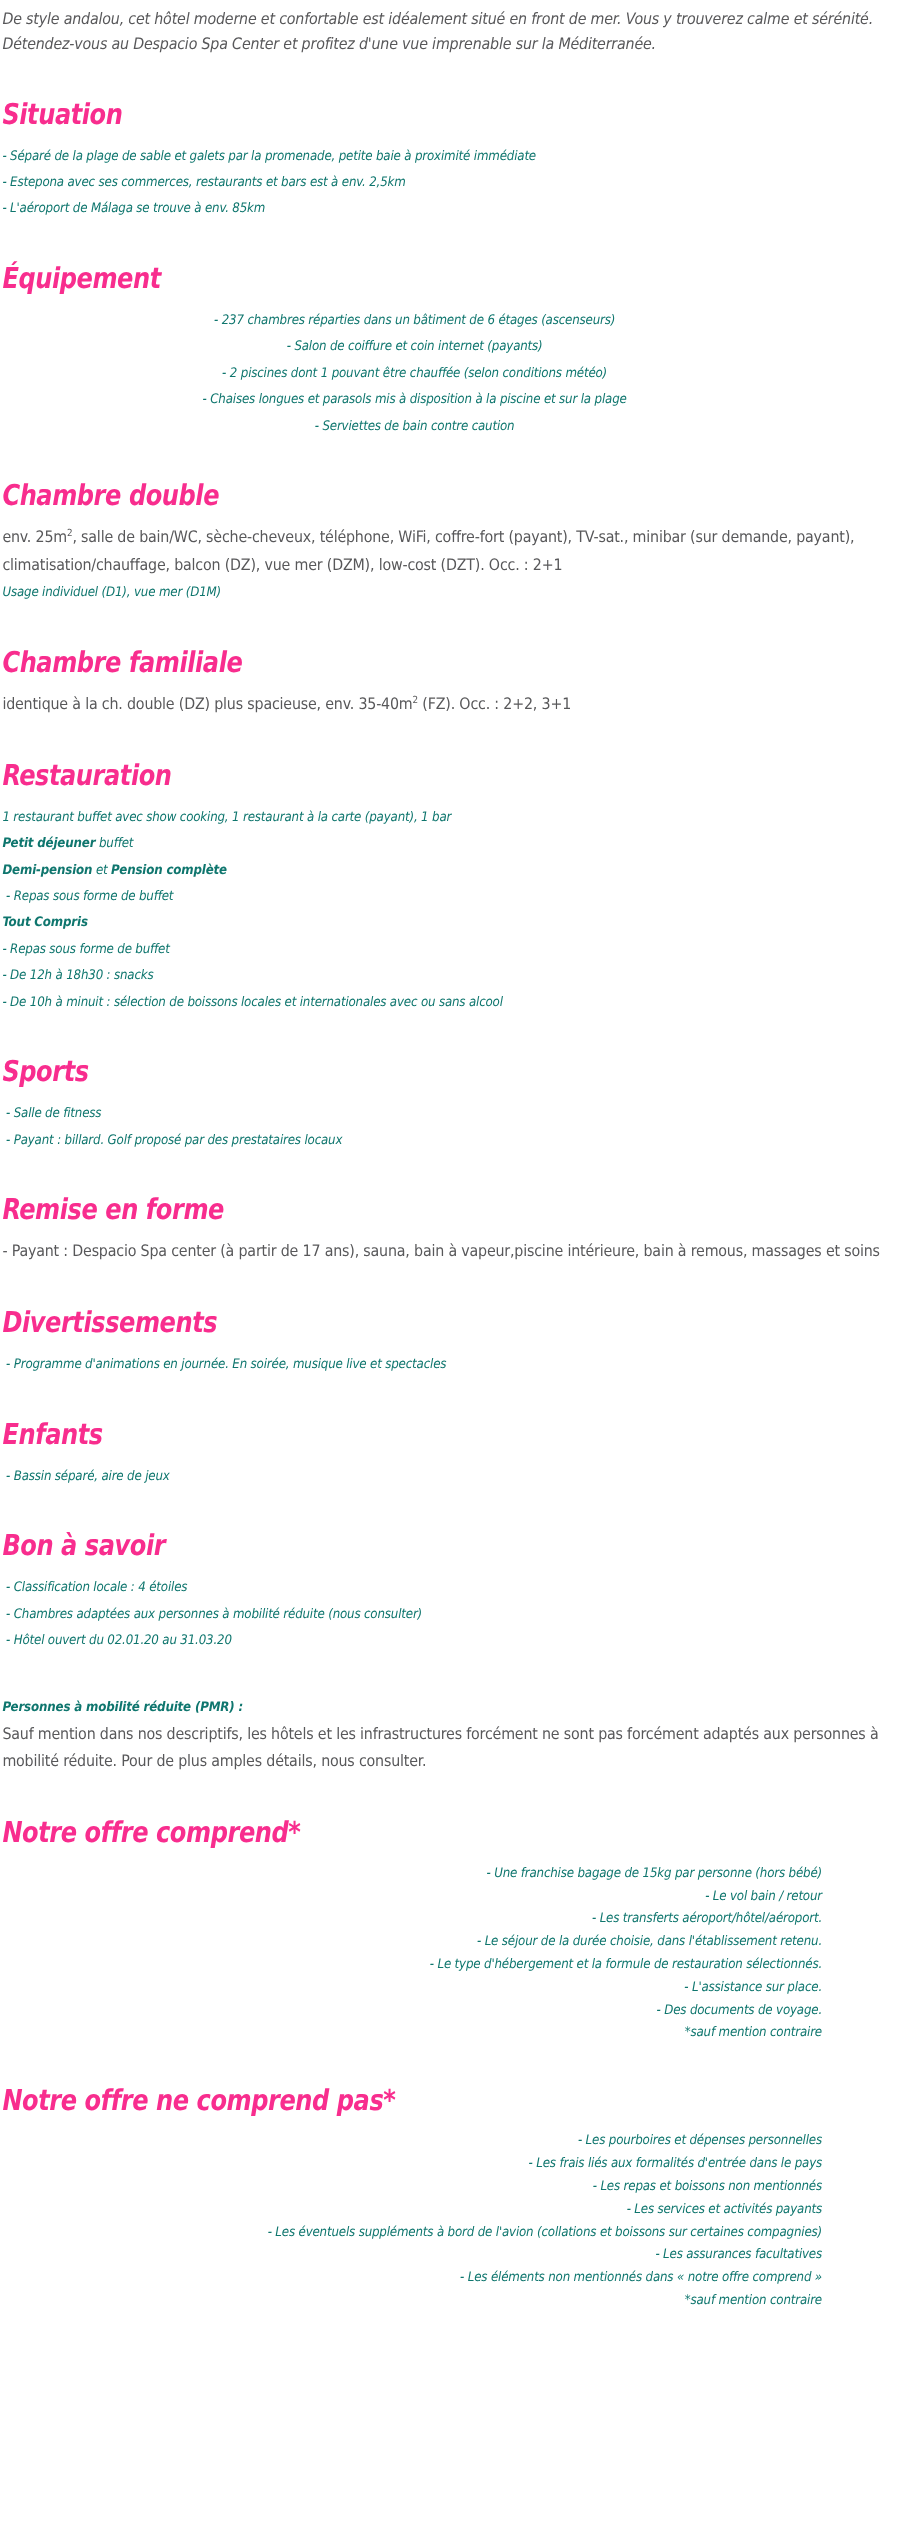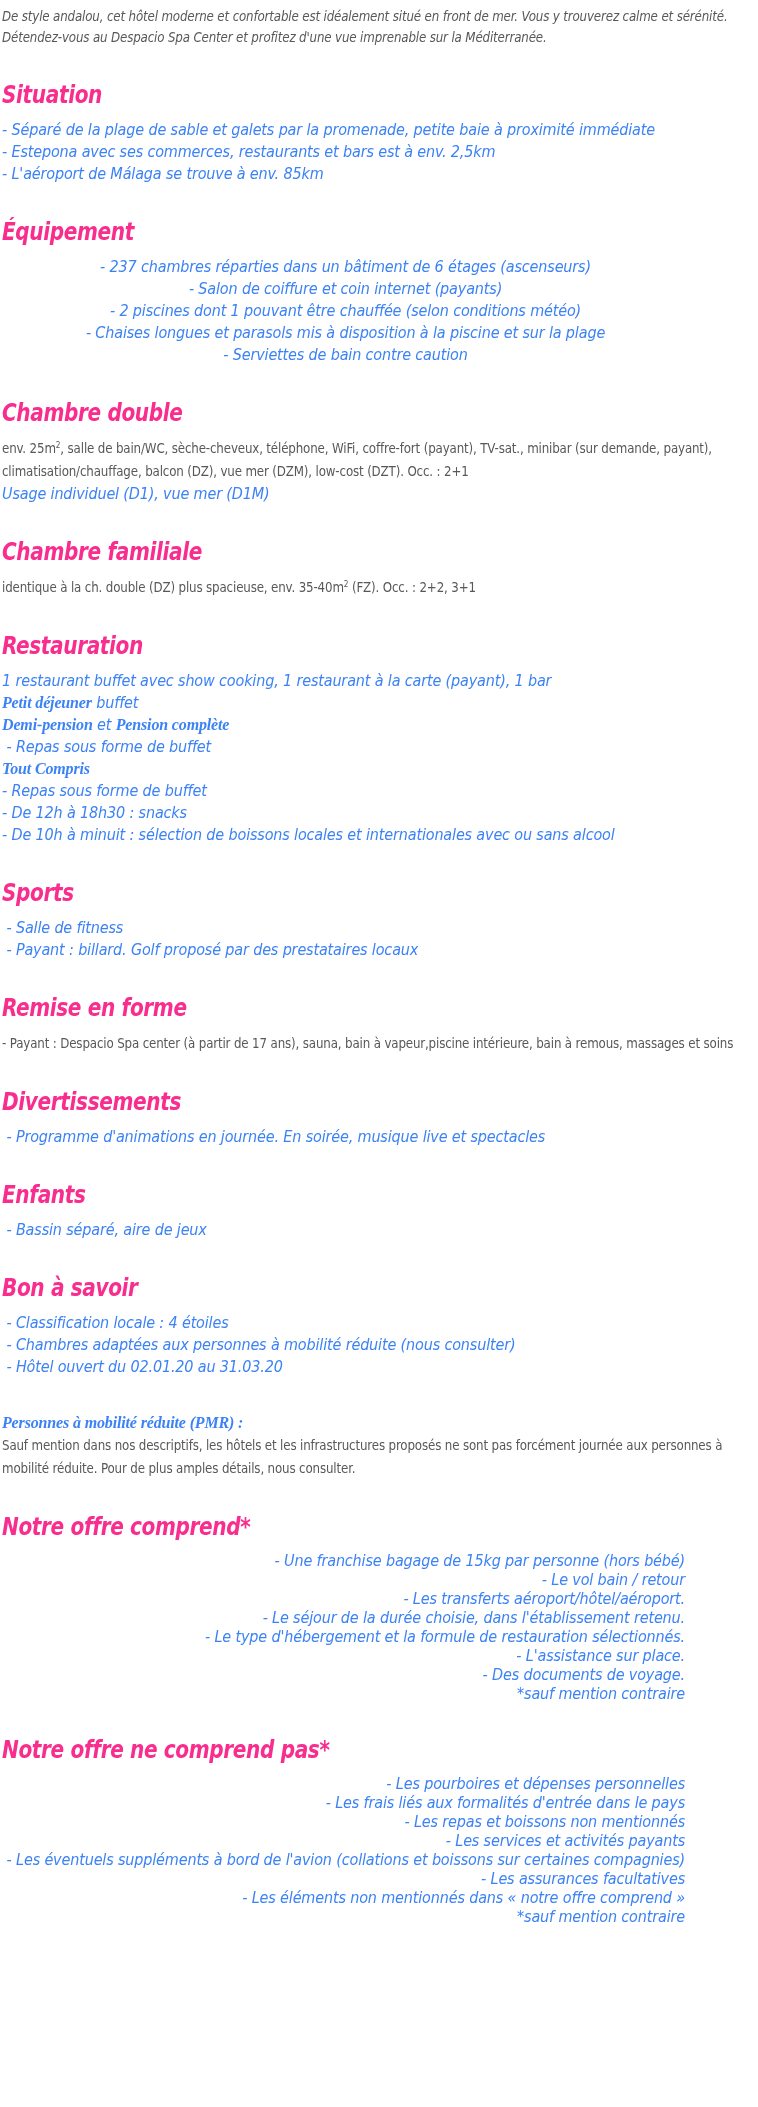--- a/index.html
+++ b/index.html
@@ -43,37 +43,37 @@
   }
   .section {
     margin: 0;
     padding: 0;
   }
   .sec-gap-lg { height: 34px; }
   .after-title { height: 11px; }
 
   .line {
     font-style: italic;
-    font-size: 16px;
+    font-size: 11px;
     line-height: 22px;
-    color: #3b82f6;
+    color: #0f766e;
     letter-spacing: -0.15px;
     white-space: pre-wrap;
     margin: 0;
   }
   .line.indent { padding-left: 4px; text-align: center; }
   .para {
     font-size: 13.2px;
     line-height: 23px;
     color: #58585a;
     letter-spacing: -0.15px;
     margin: 0;
     width: 746px;
   }
-  .bold { font-weight: bold; font-family: Liberation Serif, serif; }
+  .bold { font-weight: bold; }
   sup { font-size: 0.62em; vertical-align: super; line-height: 0; }
   .tight { line-height: 19px; text-align: right; }
 </style>
 </head>
 <body>
 
 <div class="page">
 
   <p class="lead">De style andalou, cet hôtel moderne et confortable est idéalement situé en front de mer. Vous y trouverez calme et sérénité. Détendez-vous au Despacio Spa Center et profitez d'une vue imprenable sur la Méditerranée.</p>
 
@@ -171,21 +171,21 @@
     <div class="after-title"></div>
     <p class="line"> - Classification locale : 4 étoiles</p>
     <p class="line"> - Chambres adaptées aux personnes à mobilité réduite (nous consulter)</p>
     <p class="line"> - Hôtel ouvert du 02.01.20 au 31.03.20</p>
   </div>
 
   <div class="sec-gap-lg"></div>
 
   <div class="section">
     <p class="line bold">Personnes à mobilité réduite (PMR) :</p>
-    <p class="para">Sauf mention dans nos descriptifs, les hôtels et les infrastructures proposés ne sont pas forcément journée aux personnes à mobilité réduite. Pour de plus amples détails, nous consulter.</p>
+    <p class="para">Sauf mention dans nos descriptifs, les hôtels et les infrastructures forcément ne sont pas forcément adaptés aux personnes à mobilité réduite. Pour de plus amples détails, nous consulter.</p>
   </div>
 
   <div class="sec-gap-lg"></div>
 
   <div class="section">
     <h2 class="section-title">Notre offre comprend*</h2>
     <div class="after-title"></div>
     <p class="line tight"> - Une franchise bagage de 15kg par personne (hors bébé)</p>
     <p class="line tight"> - Le vol bain / retour</p>
     <p class="line tight"> - Les transferts aéroport/hôtel/aéroport.</p>

